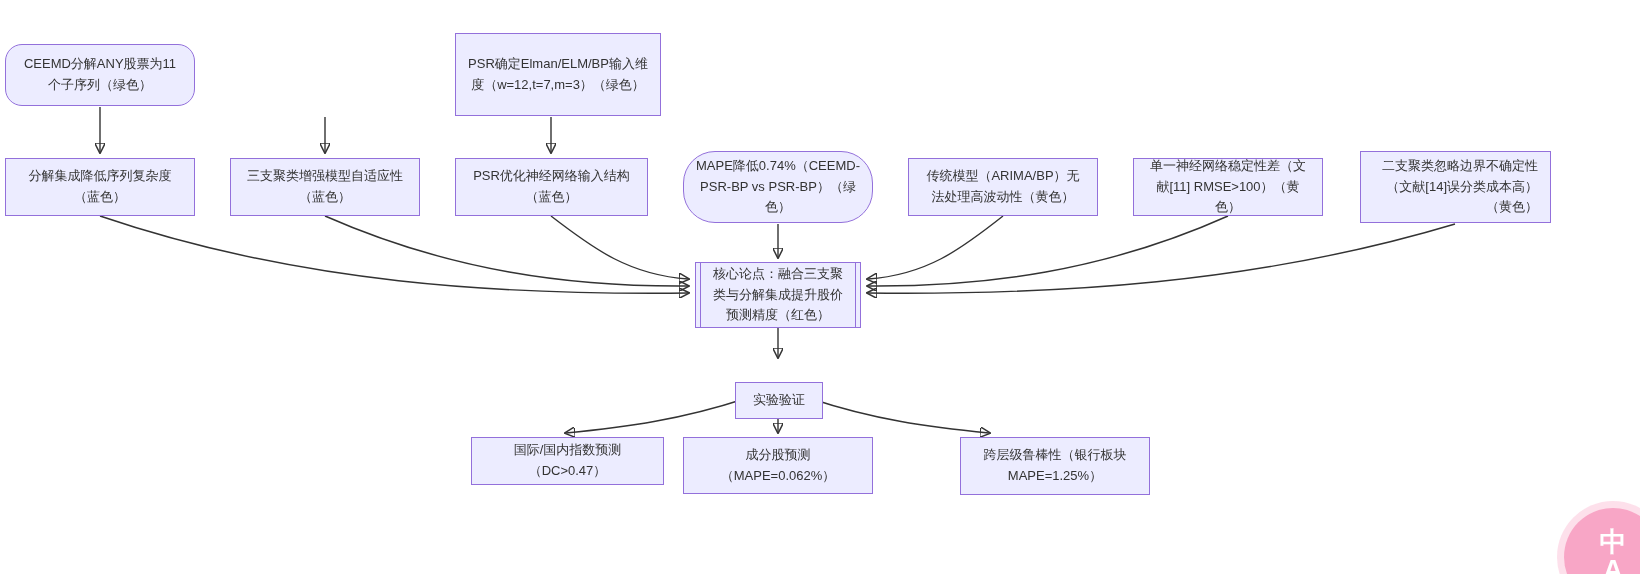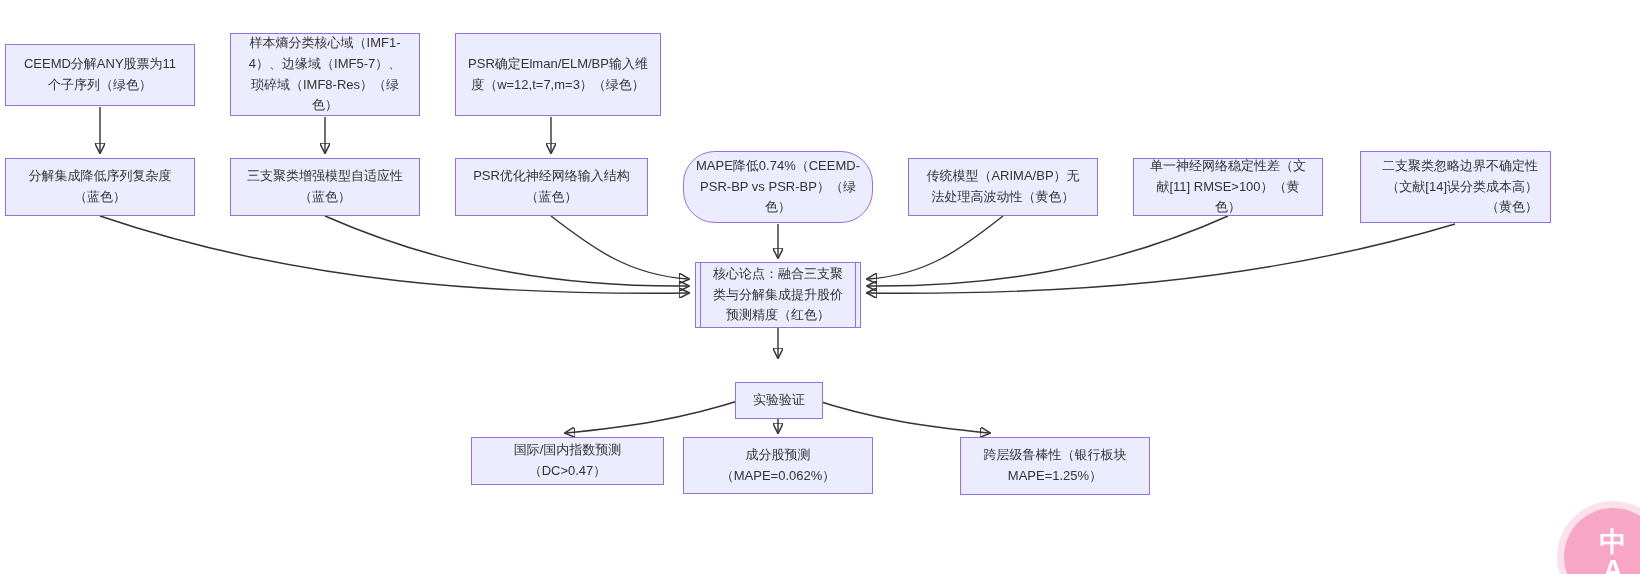--- a/index.html
+++ b/index.html
@@ -48,25 +48,22 @@
     <path d="M778,224 L778,257" marker-end="url(#arrow)"></path>
     <path d="M1003,216 C960,250 926,275 868,279" marker-end="url(#arrow)"></path>
     <path d="M1228,216 C1105,271 985,287 868,286" marker-end="url(#arrow)"></path>
     <path d="M1455,224 C1255,284 1055,295 868,293" marker-end="url(#arrow)"></path>
     <path d="M778,328 L778,357" marker-end="url(#arrow)"></path>
     <path d="M744,399 C683,419 628,427 566,433" marker-end="url(#arrow)"></path>
     <path d="M778,399 L778,432" marker-end="url(#arrow)"></path>
     <path d="M812,399 C872,419 927,427 989,433" marker-end="url(#arrow)"></path>
   </svg>
 
-  <div class="node" style="left:5px;top:44px;width:190px;height:62px;">
+  <div class="node" style="left:5px;top:44px;width:190px;height:62px;border-radius:17px;">
     <span class="lbl">CEEMD分解ANY股票为11个子序列（绿色）</span>
-  </div>
-  <div class="node" style="left:230px;top:33px;width:190px;height:83px;">
-    <span class="lbl">样本熵分类核心域（IMF1-4）、边缘域（IMF5-7）、琐碎域（IMF8-Res）（绿色）</span>
   </div>
   <div class="node" style="left:455px;top:33px;width:206px;height:83px;">
     <span class="lbl">PSR确定Elman/ELM/BP输入维度（w=12,t=7,m=3）（绿色）</span>
   </div>
 
   <div class="node" style="left:5px;top:158px;width:190px;height:58px;">
     <span class="lbl">分解集成降低序列复杂度（蓝色）</span>
   </div>
   <div class="node" style="left:455px;top:158px;width:193px;height:58px;">
     <span class="lbl">PSR优化神经网络输入结构（蓝色）</span>

